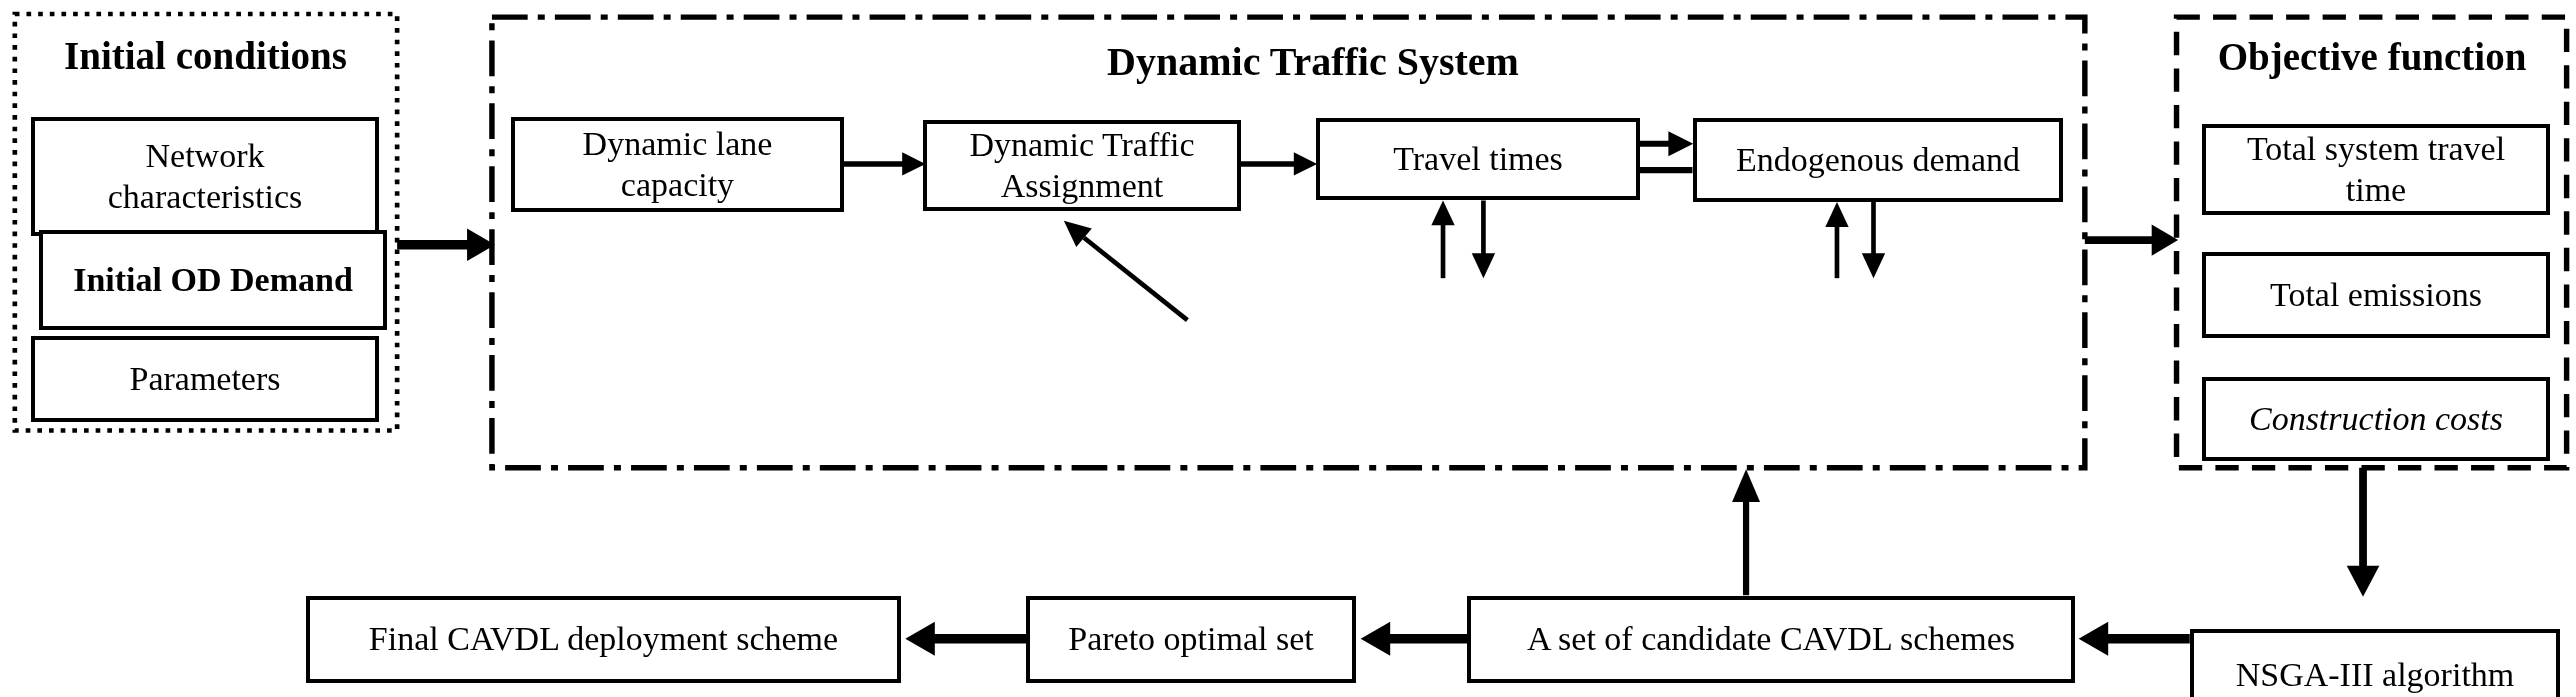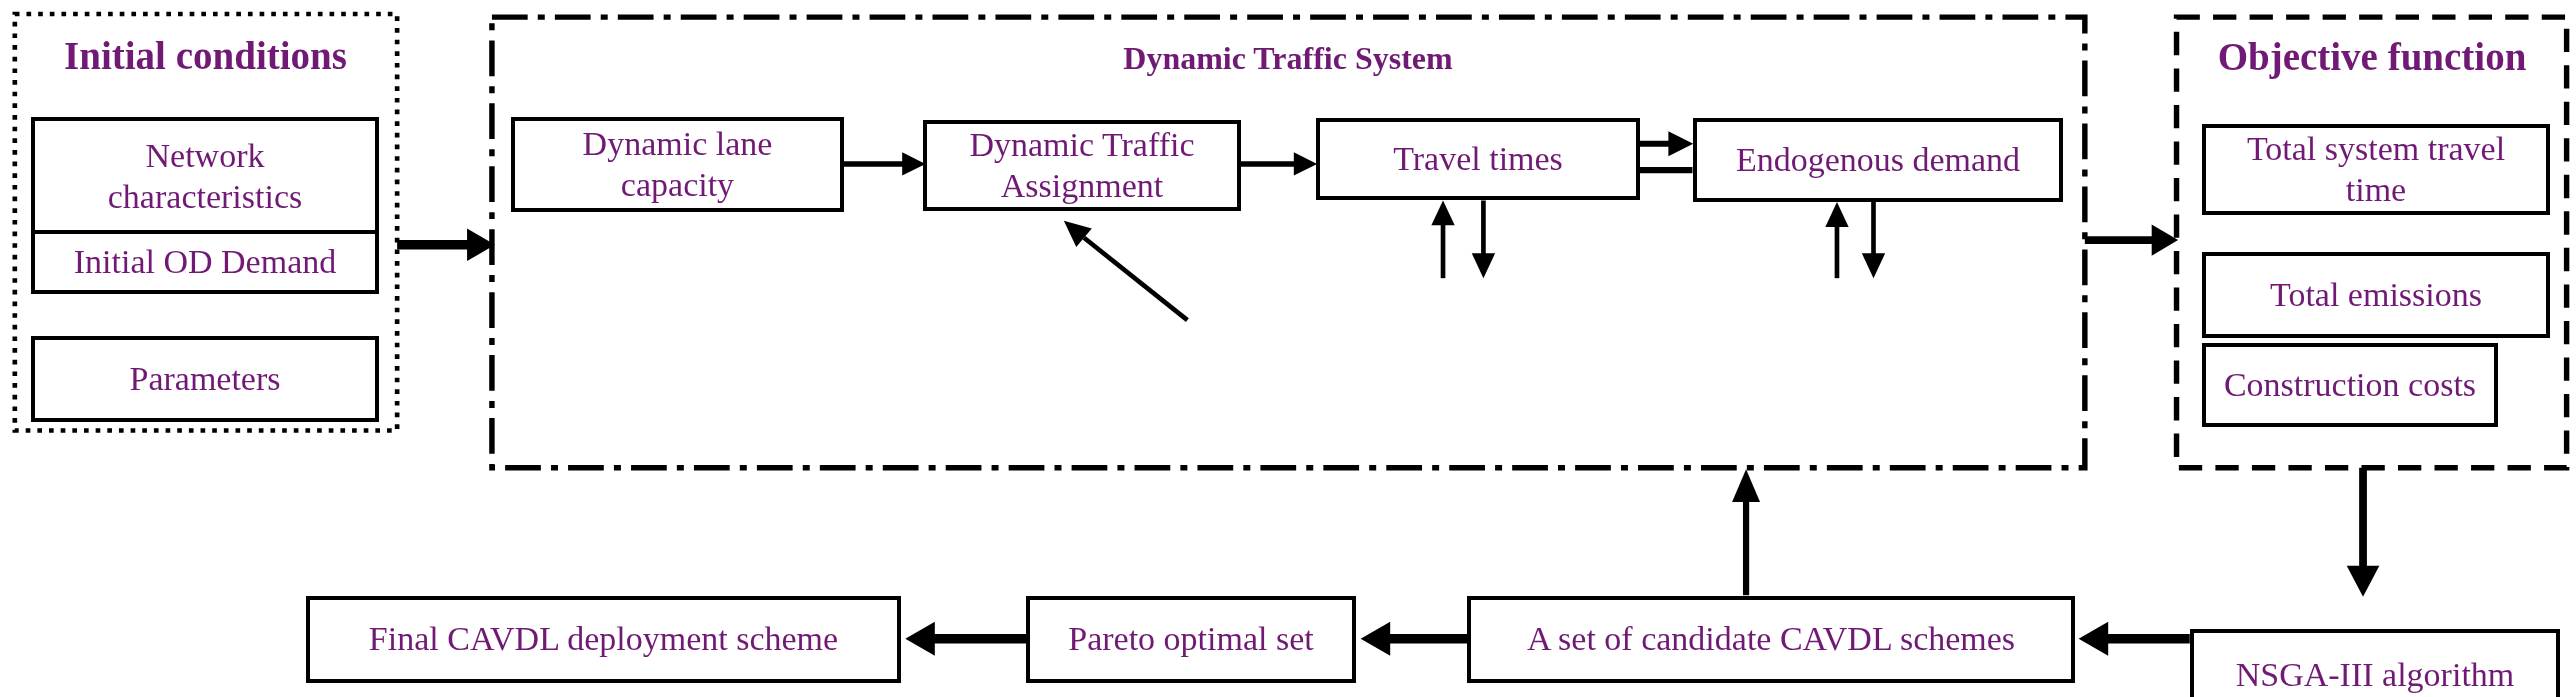--- a/index.html
+++ b/index.html
@@ -7,21 +7,21 @@
     margin: 0;
     padding: 0;
     background: #ffffff;
   }
   .canvas {
     position: relative;
     width: 2576px;
     height: 697px;
     background: #ffffff;
     font-family: "Liberation Serif", serif;
-    color: #701a75;
+    color: #000000;
     overflow: hidden;
   }
   .layer {
     position: absolute;
     left: 0;
     top: 0;
     width: 2576px;
     height: 697px;
   }
   .node {
@@ -139,45 +139,45 @@
       <line x1="1320" y1="822" x2="1200" y2="822" stroke-width="12"></line>
       <polygon points="1202,800 1202,844 1164,822"></polygon>
     </g>
   </svg>
 
   <div class="grouptitle" style="left:14px; top:36px; width:383px;">Initial conditions</div>
 
   <div class="node" style="left:31px; top:117px; width:348px; height:119px;">Network
 characteristics</div>
 
-  <div class="node" style="left:31px; top:230px; width:348px; height:64px;">Initial OD Demand</div>
+  <div class="node" style="left:39px; top:230px; width:348px; height:100px;font-weight:bold;">Initial OD Demand</div>
 
   <div class="node" style="left:31px; top:336px; width:348px; height:86px;">Parameters</div>
 
-  <div class="grouptitle" style="left:491px; top:42px; width:1594px; font-size:32px;">Dynamic Traffic System</div>
+  <div class="grouptitle" style="left:516px; top:42px; width:1594px; font-size:40px;">Dynamic Traffic System</div>
 
   <div class="node" style="left:511px; top:117px; width:333px; height:95px;">Dynamic lane
 capacity</div>
 
   <div class="node" style="left:923px; top:120px; width:318px; height:91px;">Dynamic Traffic
 Assignment</div>
 
   <div class="node" style="left:1316px; top:118px; width:324px; height:82px;">Travel times</div>
 
   <div class="node" style="left:1693px; top:118px; width:370px; height:84px;">Endogenous demand</div>
 
 
   <div class="grouptitle" style="left:2177px; top:37px; width:390px;">Objective function</div>
 
   <div class="node" style="left:2202px; top:124px; width:348px; height:91px;font-family:Liberation Serif, serif;">Total system travel
 time</div>
 
   <div class="node" style="left:2202px; top:252px; width:348px; height:86px;">Total emissions</div>
 
-  <div class="node" style="left:2202px; top:343px; width:296px; height:84px;">Construction costs</div>
+  <div class="node" style="left:2202px; top:377px; width:348px; height:84px;font-style:italic;">Construction costs</div>
 
   <div class="node" style="left:306px; top:596px; width:595px; height:87px;">Final CAVDL deployment scheme</div>
 
   <div class="node" style="left:1026px; top:596px; width:330px; height:87px;">Pareto optimal set</div>
 
   <div class="node" style="left:1467px; top:596px; width:608px; height:87px;">A set of candidate CAVDL schemes</div>
 
   <div class="node" style="left:2190px; top:600px; width:370px; height:92px;margin-top:29px;">NSGA-III algorithm</div>
 
 </div>

